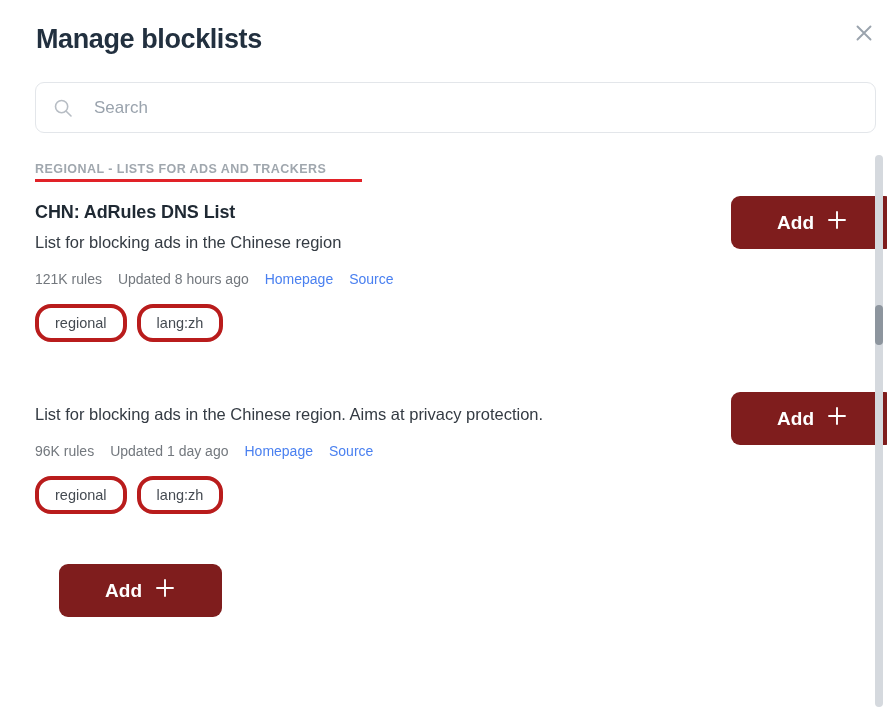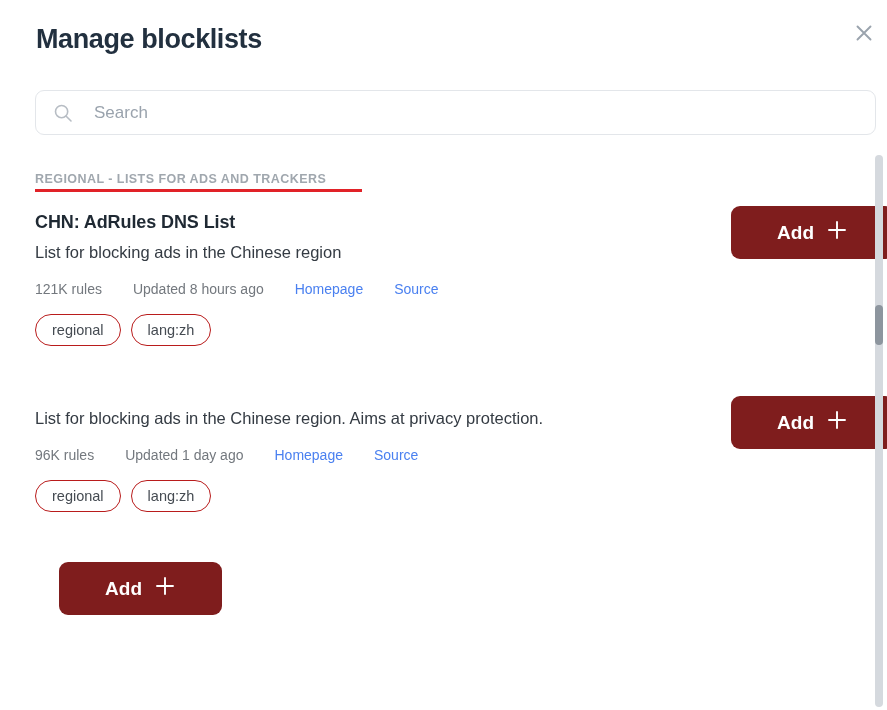--- a/index.html
+++ b/index.html
@@ -50,22 +50,22 @@
     align-items: center;
     justify-content: center;
     cursor: pointer;
     background: transparent;
     border: none;
   }
   .close-btn svg { display: block; }
 
   
   .search-wrap {
-    margin: 12px 23px;
-    height: 45px;
+    margin: 4px 23px;
+    height: 51px;
     border: 1px solid #e3e6ea;
     border-radius: 9px;
     display: flex;
     align-items: center;
     padding: 12px 16px;
     background: #fff;
   }
   .search-icon {
     width: 22px;
     height: 22px;
@@ -147,39 +147,39 @@
     line-height: 24px;
     margin-top: 6px;
   }
 
   .item-meta {
     margin-top: 16px;
     font-size: 14px;
     line-height: 18px;
     display: flex;
     align-items: center;
-    gap: 31px;
+    gap: 16px;
     flex-wrap: wrap;
   }
   .meta-plain { color: #73787e; white-space: nowrap; }
   .meta-link {
     color: #4a80f0;
     text-decoration: none;
     white-space: nowrap;
     cursor: pointer;
   }
 
   .tag-row {
     margin-top: 16px;
     display: flex;
     gap: 10px;
     flex-wrap: wrap;
   }
   .tag {
-    border: 1px solid #b91c1c;
+    border: 4px solid #b91c1c;
     border-radius: 16px;
     padding: 6px 16px;
     font-size: 14.5px;
     color: #454b52;
     line-height: 18px;
     background: #fff;
     cursor: pointer;
     white-space: nowrap;
   }
 

